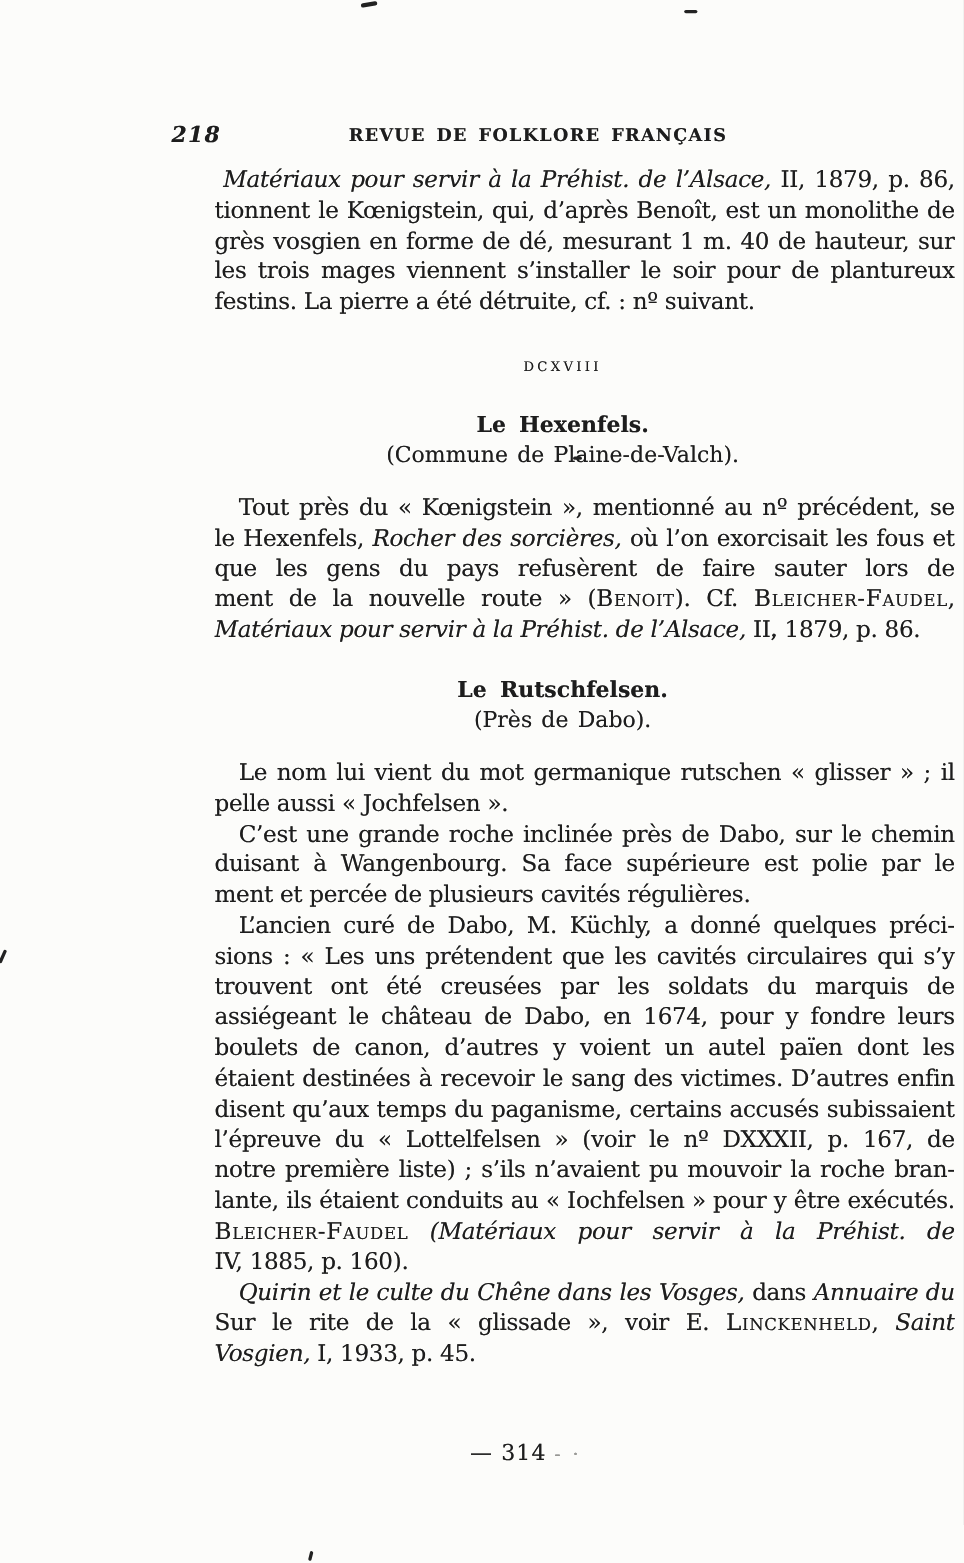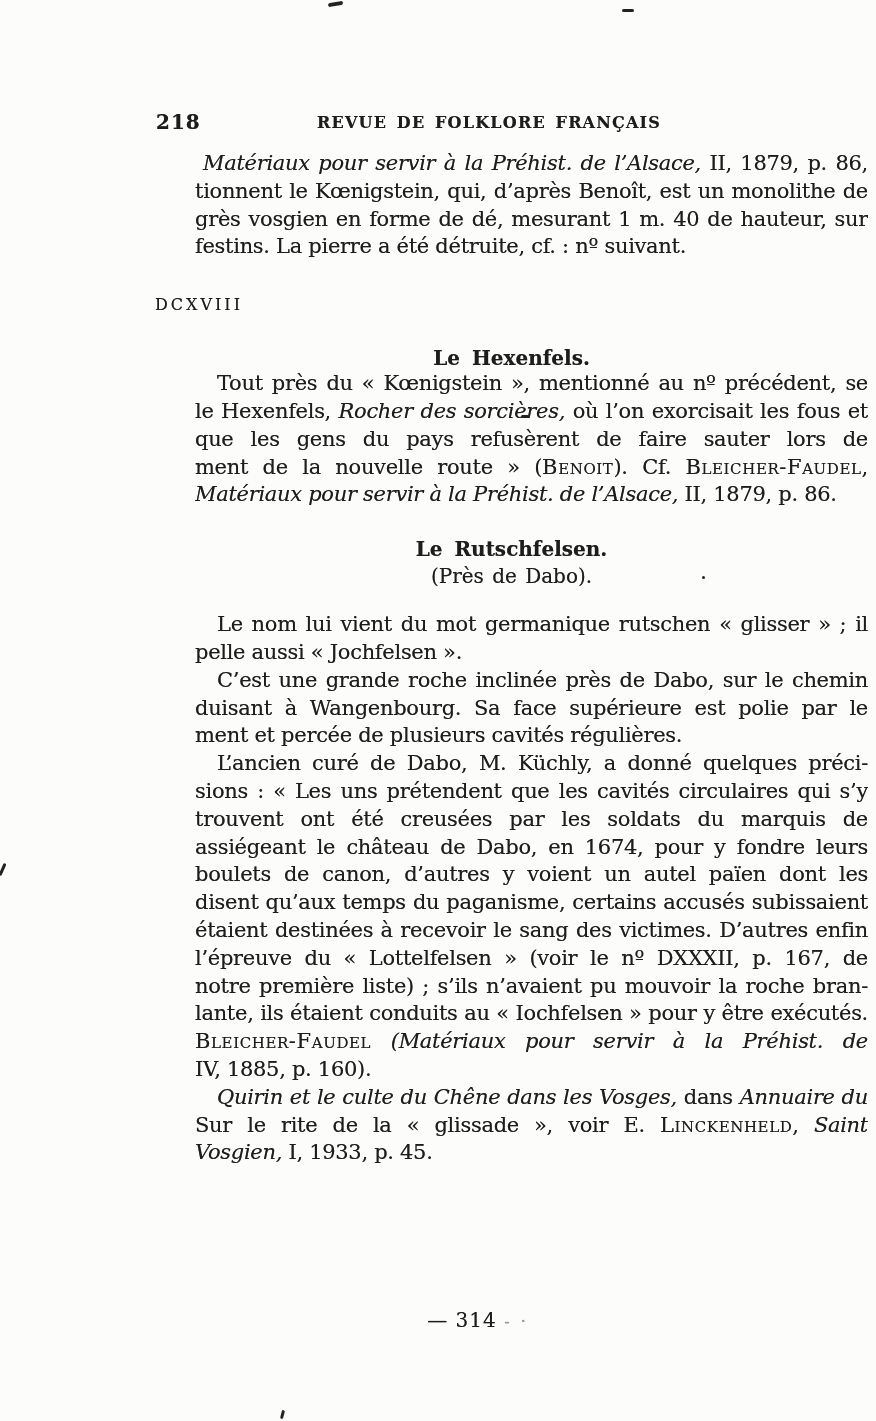--- a/index.html
+++ b/index.html
@@ -10,21 +10,21 @@
     background:#fcfcfa;
     color:#1d1d1d;
     font-family:"DejaVu Serif","Liberation Serif",serif;
     overflow:hidden;
   }
   .ink{ text-shadow:0 0 .5px rgba(25,25,25,.6); }
 
   
   .folio{
     position:absolute;left:156px;top:110px;
-    font-size:20px;font-weight:bold;letter-spacing:1px;
+    font-size:20px;font-weight:bold;letter-spacing:1px;font-style:italic;
   }
   .running-title{
     position:absolute;left:317px;top:113px;
     font-size:16px;font-weight:bold;
     letter-spacing:1.2px;word-spacing:3px;
     white-space:nowrap;
   }
 
   
   .text-block{
@@ -44,21 +44,21 @@
   .line.last{text-align-last:left;}
   .block-para.indent-normal .line:first-child{text-indent:22px;}
   .block-para.indent-small  .line:first-child{text-indent:8px;}
 
   .seg-r{font-style:normal;}
   .seg-i{font-style:italic;}
   .seg-sc{font-variant:small-caps;letter-spacing:.6px;}
 
   .block-section-number{
     margin-top:31px;line-height:26px;
-    font-size:16px;letter-spacing:3px;text-align:left;
+    font-size:12px;letter-spacing:3px;text-align:center;
   }
   .block-title-bold{
     margin-top:28px;line-height:24px;
     font-size:20px;font-weight:bold;word-spacing:5px;text-align:center;
   }
   .block-subtitle{
     margin-top:3px;line-height:24px;
     font-size:20px;word-spacing:2px;text-align:center;
   }
   .block-subtitle + .block-para{margin-top:23px;}
@@ -87,24 +87,26 @@
 <div class="page ink">
 
   <div class="folio">218</div>
   <div class="running-title">REVUE DE FOLKLORE FRANÇAIS</div>
 
   <div class="text-block">
       <div class="block-para indent-small">
         <div class="line"><span class="seg-i">Matériaux pour servir à la Préhist. de l’Alsace,</span><span class="seg-r"> II, 1879, p. 86, men-</span></div>
         <div class="line"><span class="seg-r">tionnent le Kœnigstein, qui, d’après Benoît, est un monolithe de</span></div>
         <div class="line"><span class="seg-r">grès vosgien en forme de dé, mesurant 1 m. 40 de hauteur, sur lequel</span></div>
+        <div class="line"><span class="seg-r">les trois mages viennent s’installer le soir pour de plantureux</span></div>
         <div class="line last"><span class="seg-r">festins. La pierre a été détruite, cf. : nº suivant.</span></div>
       </div>
       <div class="block-section-number">DCXVIII</div>
       <div class="block-title-bold">Le Hexenfels.</div>
+      <div class="block-subtitle">(Commune de Plaine-de-Valch).</div>
       <div class="block-para indent-normal">
         <div class="line"><span class="seg-r">Tout près du « Kœnigstein », mentionné au nº précédent, se trouve</span></div>
         <div class="line"><span class="seg-r">le Hexenfels, </span><span class="seg-i">Rocher des sorcières,</span><span class="seg-r"> où l’on exorcisait les fous et</span></div>
         <div class="line"><span class="seg-r">que les gens du pays refusèrent de faire sauter lors de l’établisse-</span></div>
         <div class="line"><span class="seg-r">ment de la nouvelle route » (</span><span class="seg-sc">Benoit</span><span class="seg-r">). Cf. </span><span class="seg-sc">Bleicher-Faudel</span><span class="seg-r">,</span></div>
         <div class="line last"><span class="seg-i">Matériaux pour servir à la Préhist. de l’Alsace,</span><span class="seg-r"> II, 1879, p. 86.</span></div>
       </div>
       <div class="block-title-bold">Le Rutschfelsen.</div>
       <div class="block-subtitle">(Près de Dabo).</div>
       <div class="block-para indent-normal">
@@ -115,22 +117,22 @@
         <div class="line"><span class="seg-r">C’est une grande roche inclinée près de Dabo, sur le chemin con-</span></div>
         <div class="line"><span class="seg-r">duisant à Wangenbourg. Sa face supérieure est polie par le frotte-</span></div>
         <div class="line last"><span class="seg-r">ment et percée de plusieurs cavités régulières.</span></div>
       </div>
       <div class="block-para indent-normal">
         <div class="line"><span class="seg-r">L’ancien curé de Dabo, M. Küchly, a donné quelques préci-</span></div>
         <div class="line"><span class="seg-r">sions : « Les uns prétendent que les cavités circulaires qui s’y</span></div>
         <div class="line"><span class="seg-r">trouvent ont été creusées par les soldats du marquis de Montclair</span></div>
         <div class="line"><span class="seg-r">assiégeant le château de Dabo, en 1674, pour y fondre leurs</span></div>
         <div class="line"><span class="seg-r">boulets de canon, d’autres y voient un autel païen dont les cuvettes</span></div>
+        <div class="line"><span class="seg-r">étaient destinées à recevoir le sang des victimes. D’autres enfin</span></div>
         <div class="line"><span class="seg-r">disent qu’aux temps du paganisme, certains accusés subissaient</span></div>
-        <div class="line"><span class="seg-r">étaient destinées à recevoir le sang des victimes. D’autres enfin</span></div>
         <div class="line"><span class="seg-r">l’épreuve du « Lottelfelsen » (voir le nº DXXXII, p. 167, de</span></div>
         <div class="line"><span class="seg-r">notre première liste) ; s’ils n’avaient pu mouvoir la roche bran-</span></div>
         <div class="line"><span class="seg-r">lante, ils étaient conduits au « Iochfelsen » pour y être exécutés. »</span></div>
         <div class="line"><span class="seg-sc">Bleicher-Faudel</span><span class="seg-r"> </span><span class="seg-i">(Matériaux pour servir à la Préhist. de l’Alsace,</span></div>
         <div class="line last"><span class="seg-r">IV, 1885, p. 160).</span></div>
       </div>
       <div class="block-para indent-normal">
         <div class="line"><span class="seg-i">Quirin et le culte du Chêne dans les Vosges,</span><span class="seg-r"> dans </span><span class="seg-i">Annuaire du Club</span></div>
         <div class="line"><span class="seg-r">Sur le rite de la « glissade », voir E. </span><span class="seg-sc">Linckenheld</span><span class="seg-r">, </span><span class="seg-i">Saint</span></div>
         <div class="line last"><span class="seg-i">Vosgien,</span><span class="seg-r"> I, 1933, p. 45.</span></div>

